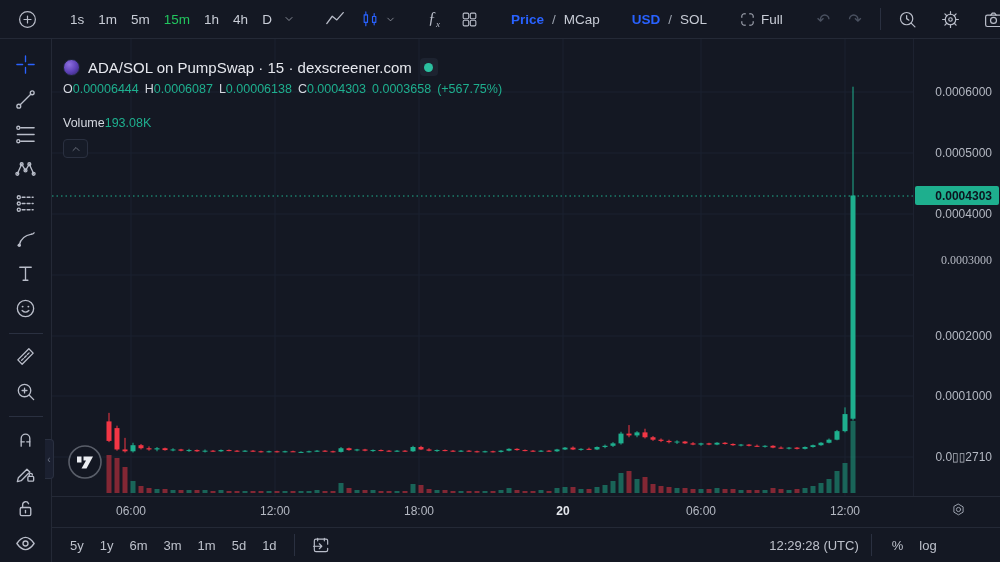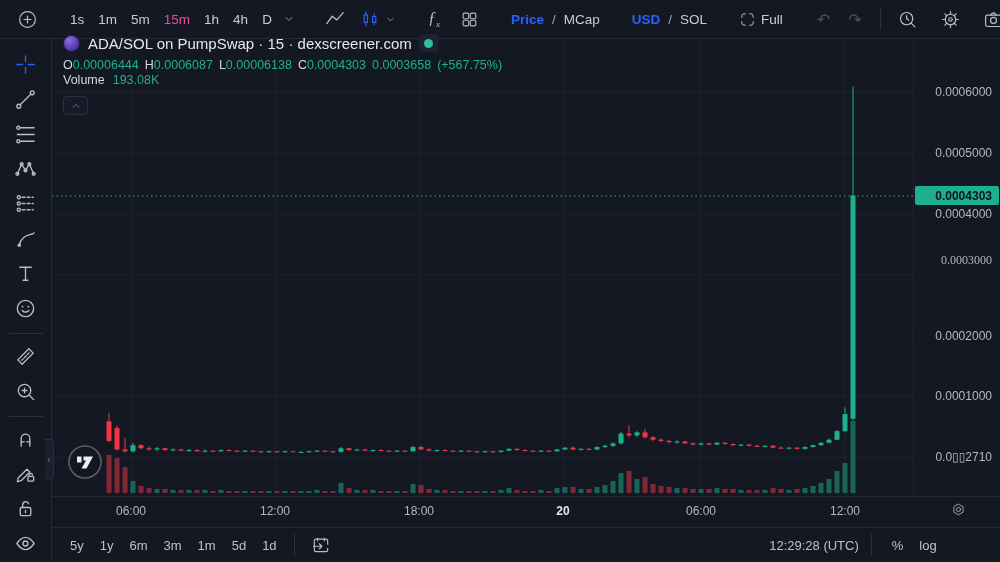--- a/index.html
+++ b/index.html
@@ -9,53 +9,53 @@
   .icon-svg { stroke:currentColor; fill:none; stroke-width:1.4; stroke-linecap:round; stroke-linejoin:round; }
 
   
   #topbar { position:absolute; left:0; top:0; width:1000px; height:39px;
             border-bottom:1px solid #242936; display:flex; align-items:center; padding:12px 10px; }
   .tb-group { display:flex; align-items:center; }
   .tb-divider { width:1px; height:22px; background:#2a3040; margin:0 9px; }
   .tb-btn { display:flex; align-items:center; justify-content:center; gap:5px;
             padding:4px 7px; border-radius:4px; color:#c8ccd6; font-size:13.5px; cursor:pointer; background:none; border:none;
             font-family:"Liberation Sans", sans-serif; }
-  .tb-btn.active { color:#ec4899; }
+  .tb-btn.active { color:#22c55e; }
   .tb-icon { color:#b9bdc9; }
   .dim { color:#4a5160; }
   .sep-slash { color:#9aa0ac; font-size:13.5px; margin:0 3px; }
   .plain-lab { color:#c8ccd6; font-size:13.5px; }
   #tb-right { margin-left:auto; display:flex; align-items:center; }
   .undo-redo { font-size:16px; padding:4px 9px; }
 
   
   #sidebar { position:absolute; left:0; top:39px; width:52px; height:523px;
              border-right:1px solid #242936; display:flex; flex-direction:column; align-items:center; padding-top:9px; }
   .side-tool { width:38px; height:34px; display:flex; align-items:center; justify-content:center;
                color:#b9bdc9; cursor:pointer; border-radius:4px; margin-bottom:2px; }
   .side-tool.active { color:#2962ff; }
   .side-divider { width:34px; height:1px; background:#2a3040; margin:6px 0; }
   #sidebar-collapse { position:absolute; left:45px; top:439px; width:9px; height:40px;
                       background:#1b2030; border:1px solid #2a3040; border-left:none; border-radius:0 4px 4px 0;
                       color:#6a7080; font-size:10px; display:flex; align-items:center; justify-content:center; cursor:pointer; z-index:5; }
 
   
   #chart-svg { position:absolute; left:52px; top:39px; }
-  #header-overlay { position:absolute; left:63px; top:32px; z-index:3; }
+  #header-overlay { position:absolute; left:63px; top:56px; z-index:3; }
   .hdr-line1 { display:flex; align-items:center; gap:8px; height:22px; }
   #token-logo { width:17px; height:17px; border-radius:50%;
                 background:radial-gradient(circle at 35% 30%, #8d6fe0 0%, #5b3fb5 55%, #2e2460 100%);
                 border:1px solid #20263a; }
   #chart-title { color:#e6e8ee; font-size:15px; }
   #status-pill { width:18px; height:18px; border-radius:4px; background:#1d2330; display:flex; align-items:center; justify-content:center; }
   #status-dot { width:9px; height:9px; border-radius:50%; background:#2bbf9f; }
   .hdr-line2 { display:flex; align-items:flex-end; gap:6px; margin-top:4px; font-size:12.5px; }
   .ohlc-letter { color:#d5d8e0; }
   .val-up { color:#1eaf8e; }
-  .hdr-line3 { display:flex; align-items:center; gap:8px; margin-top:1px; font-size:12.5px; }
+  .hdr-line3 { display:flex; align-items:center; gap:0; margin-top:20px; font-size:12.5px; }
   #collapse-btn { margin-top:9px; width:25px; height:19px; border:1px solid #2a3040; border-radius:4px;
                   background:#161b27; color:#8a8f9c; display:flex; align-items:center; justify-content:center; cursor:pointer; }
 
   
   #price-axis { position:absolute; left:913px; top:39px; width:87px; height:457px; border-left:1px solid #1d2230; cursor:ns-resize; }
   .pa-label { position:absolute; right:8px; font-size:12px; color:#b4b8c2; white-space:nowrap; }
   #price-badge { position:absolute; left:1px; right:1px; height:19px; background:#1eaf8e; color:#0c131f;
                  font-size:12px; font-weight:bold; display:flex; align-items:center; justify-content:flex-end; padding-right:7px; border-radius:2px; }
 
   

